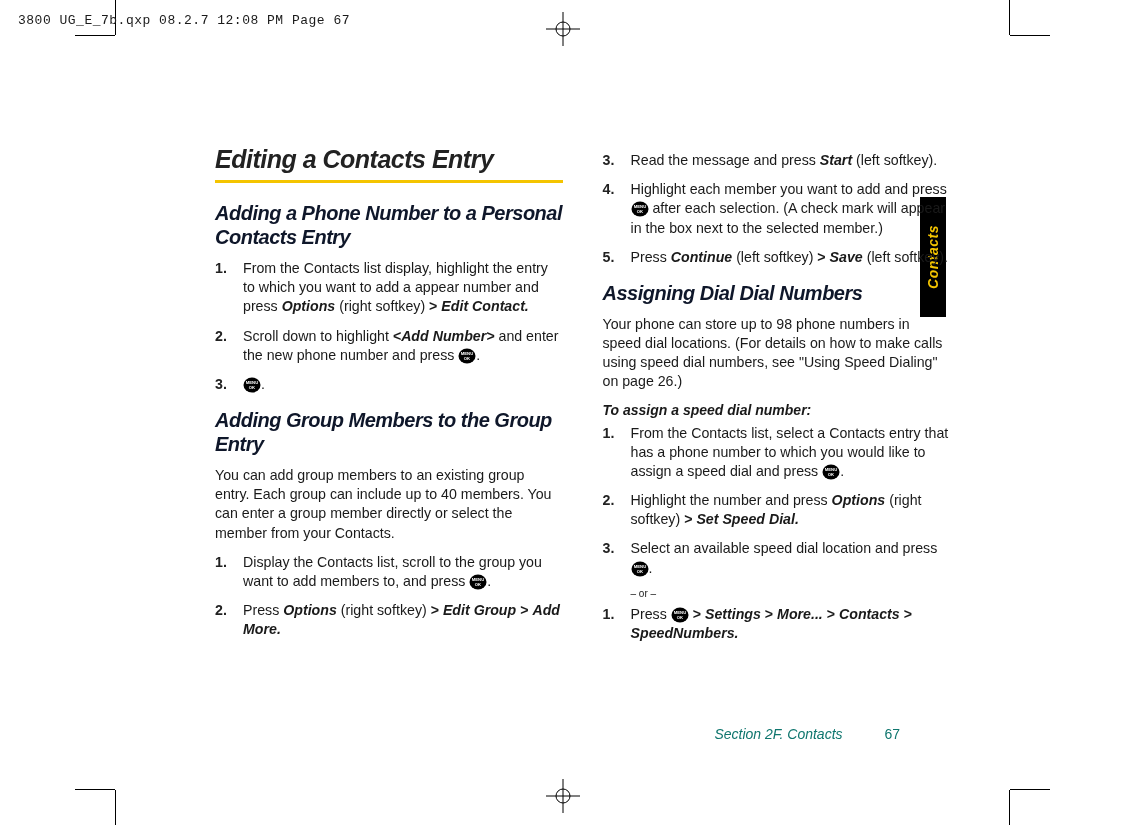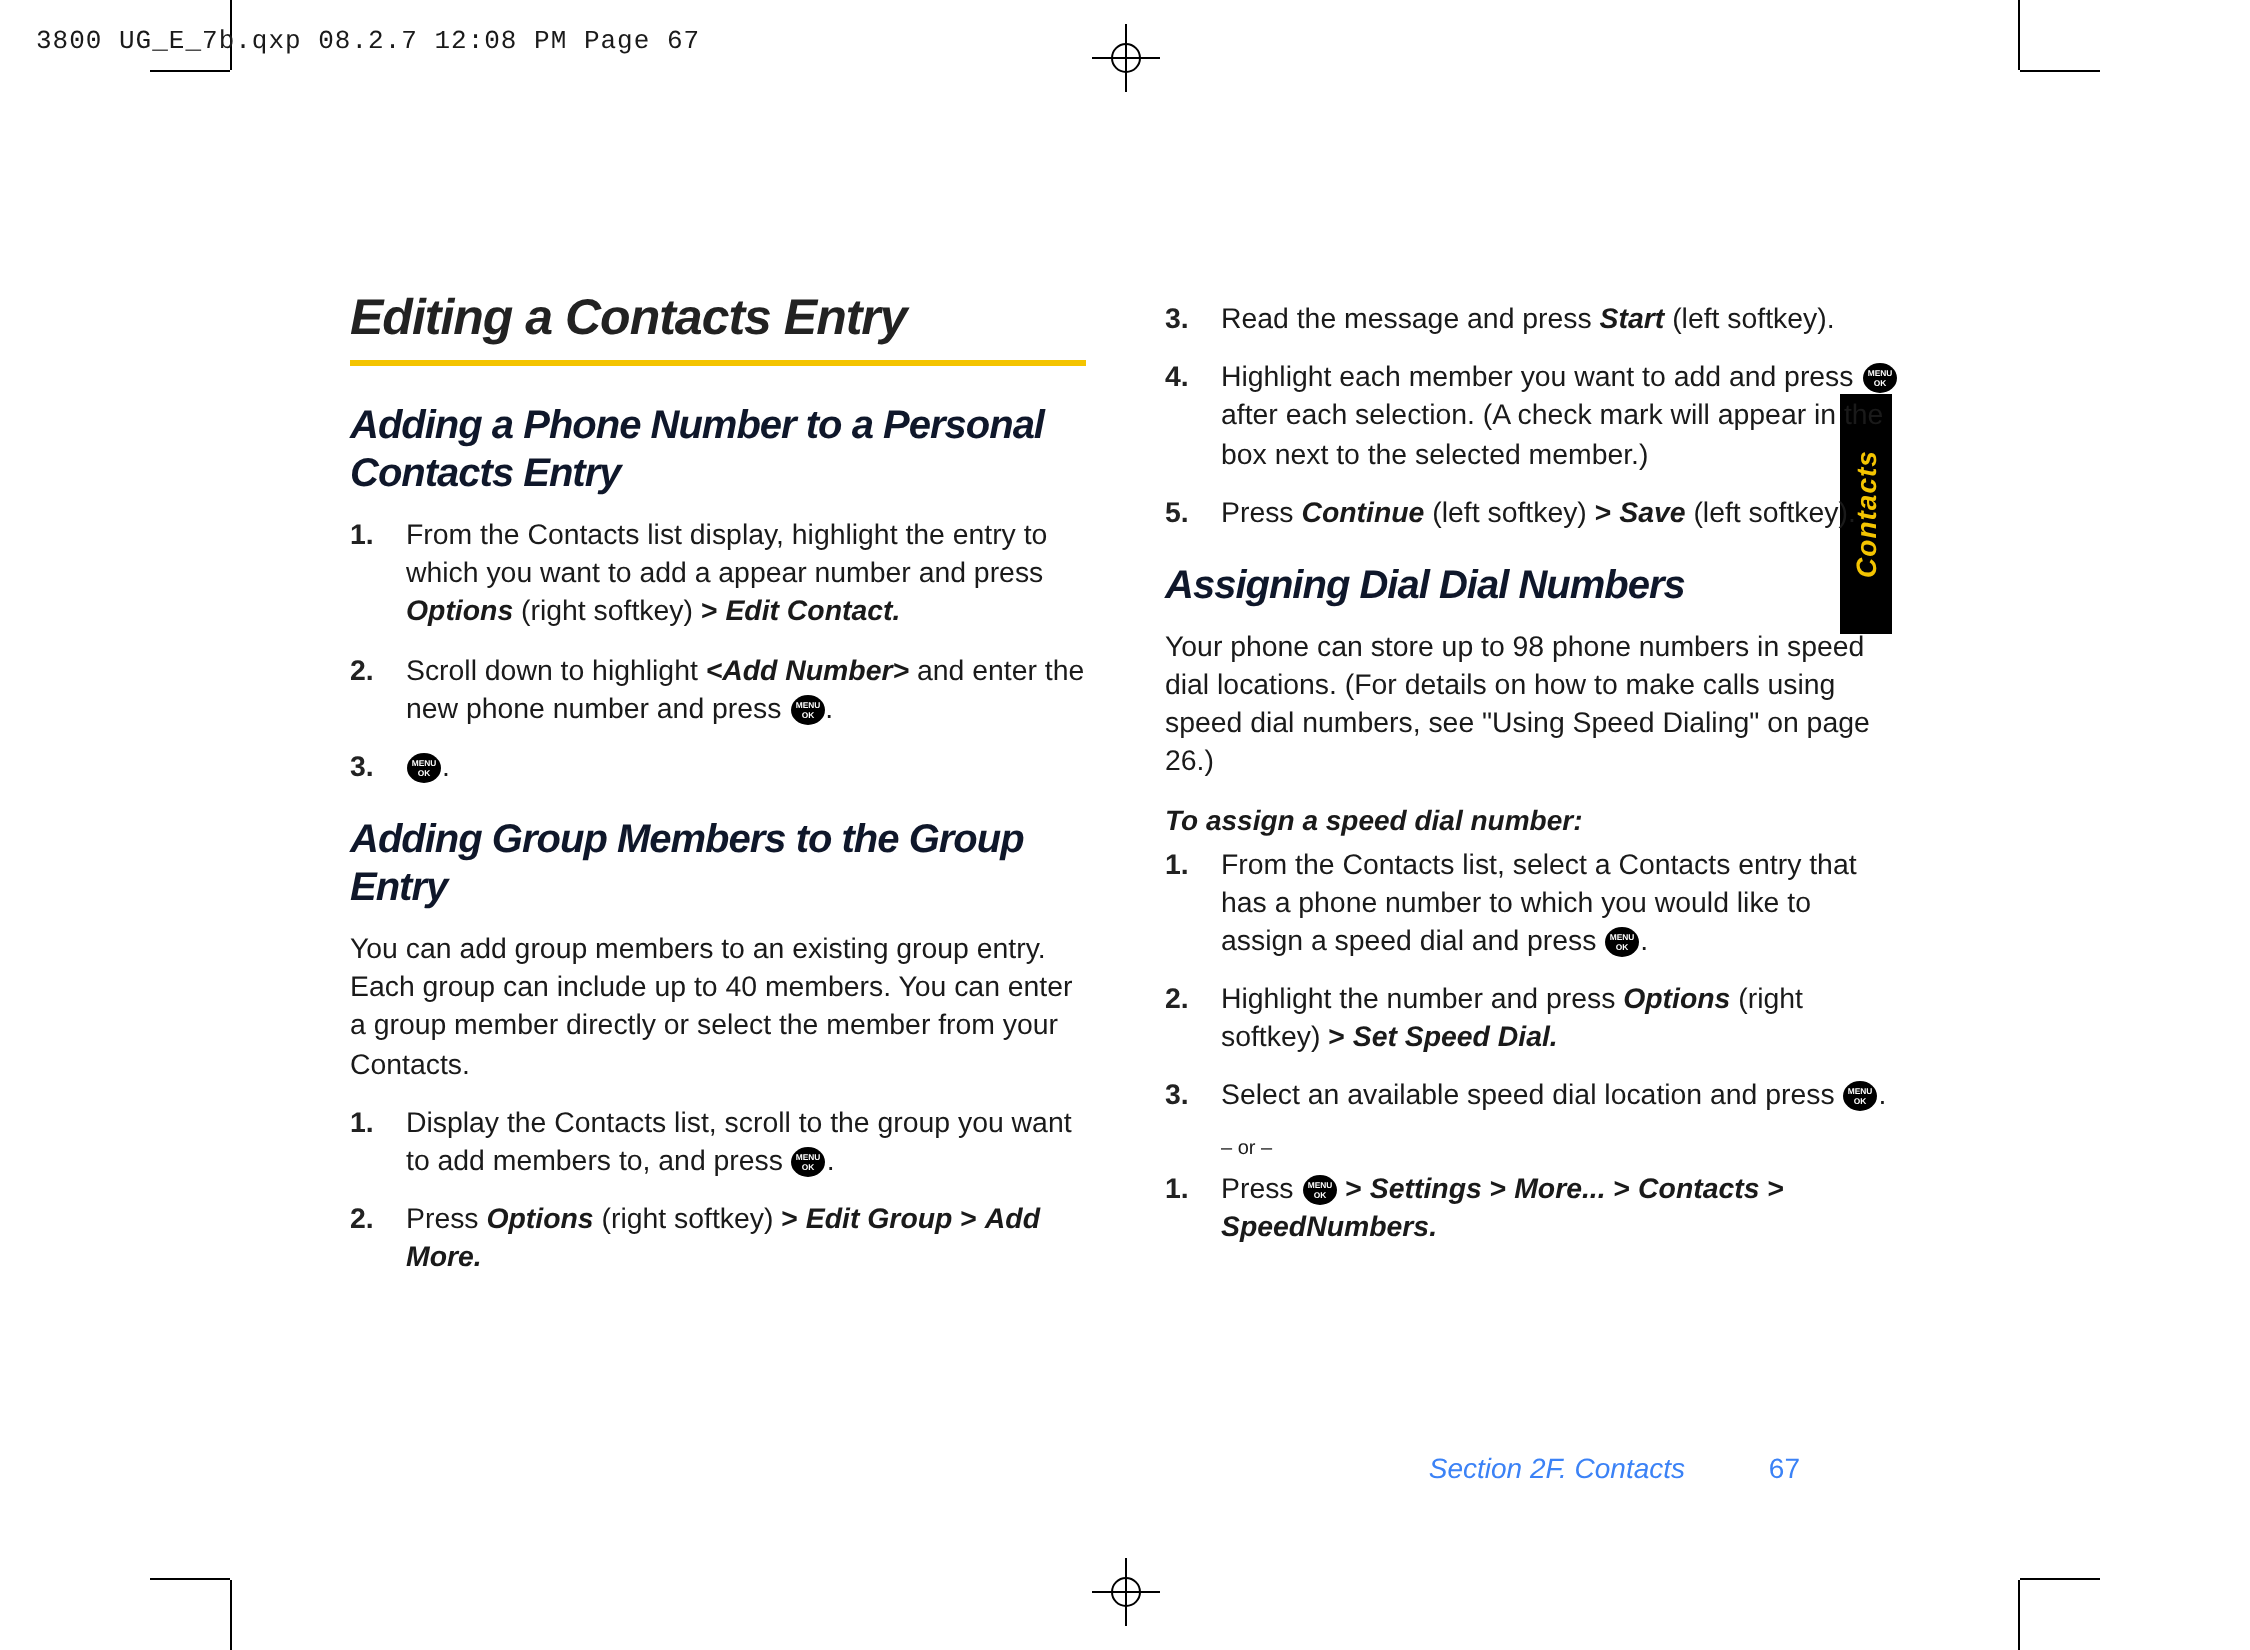--- a/index.html
+++ b/index.html
@@ -48,20 +48,21 @@
     top: 35px;
     left: 115px;
     right: 115px;
     bottom: 35px;
     padding: 110px 60px 40px 60px;
   }
 
   .columns {
     display: flex;
     gap: 40px;
+    margin-left: 40px;
   }
   .col {
     flex: 1;
     min-width: 0;
   }
 
   h1.title {
     font-style: italic;
     font-weight: bold;
     font-size: 25px;
@@ -151,21 +152,21 @@
     white-space: nowrap;
     letter-spacing: 0.5px;
   }
 
   .footer {
     position: absolute;
     bottom: 48px;
     right: 110px;
     font-size: 14px;
     font-style: italic;
-    color: #3b82f6;
+    color: #0f766e;
   }
   .footer .num {
     font-style: normal;
     font-weight: normal;
     margin-left: 38px;
   }
 </style>
 </head>
 <body>
 

